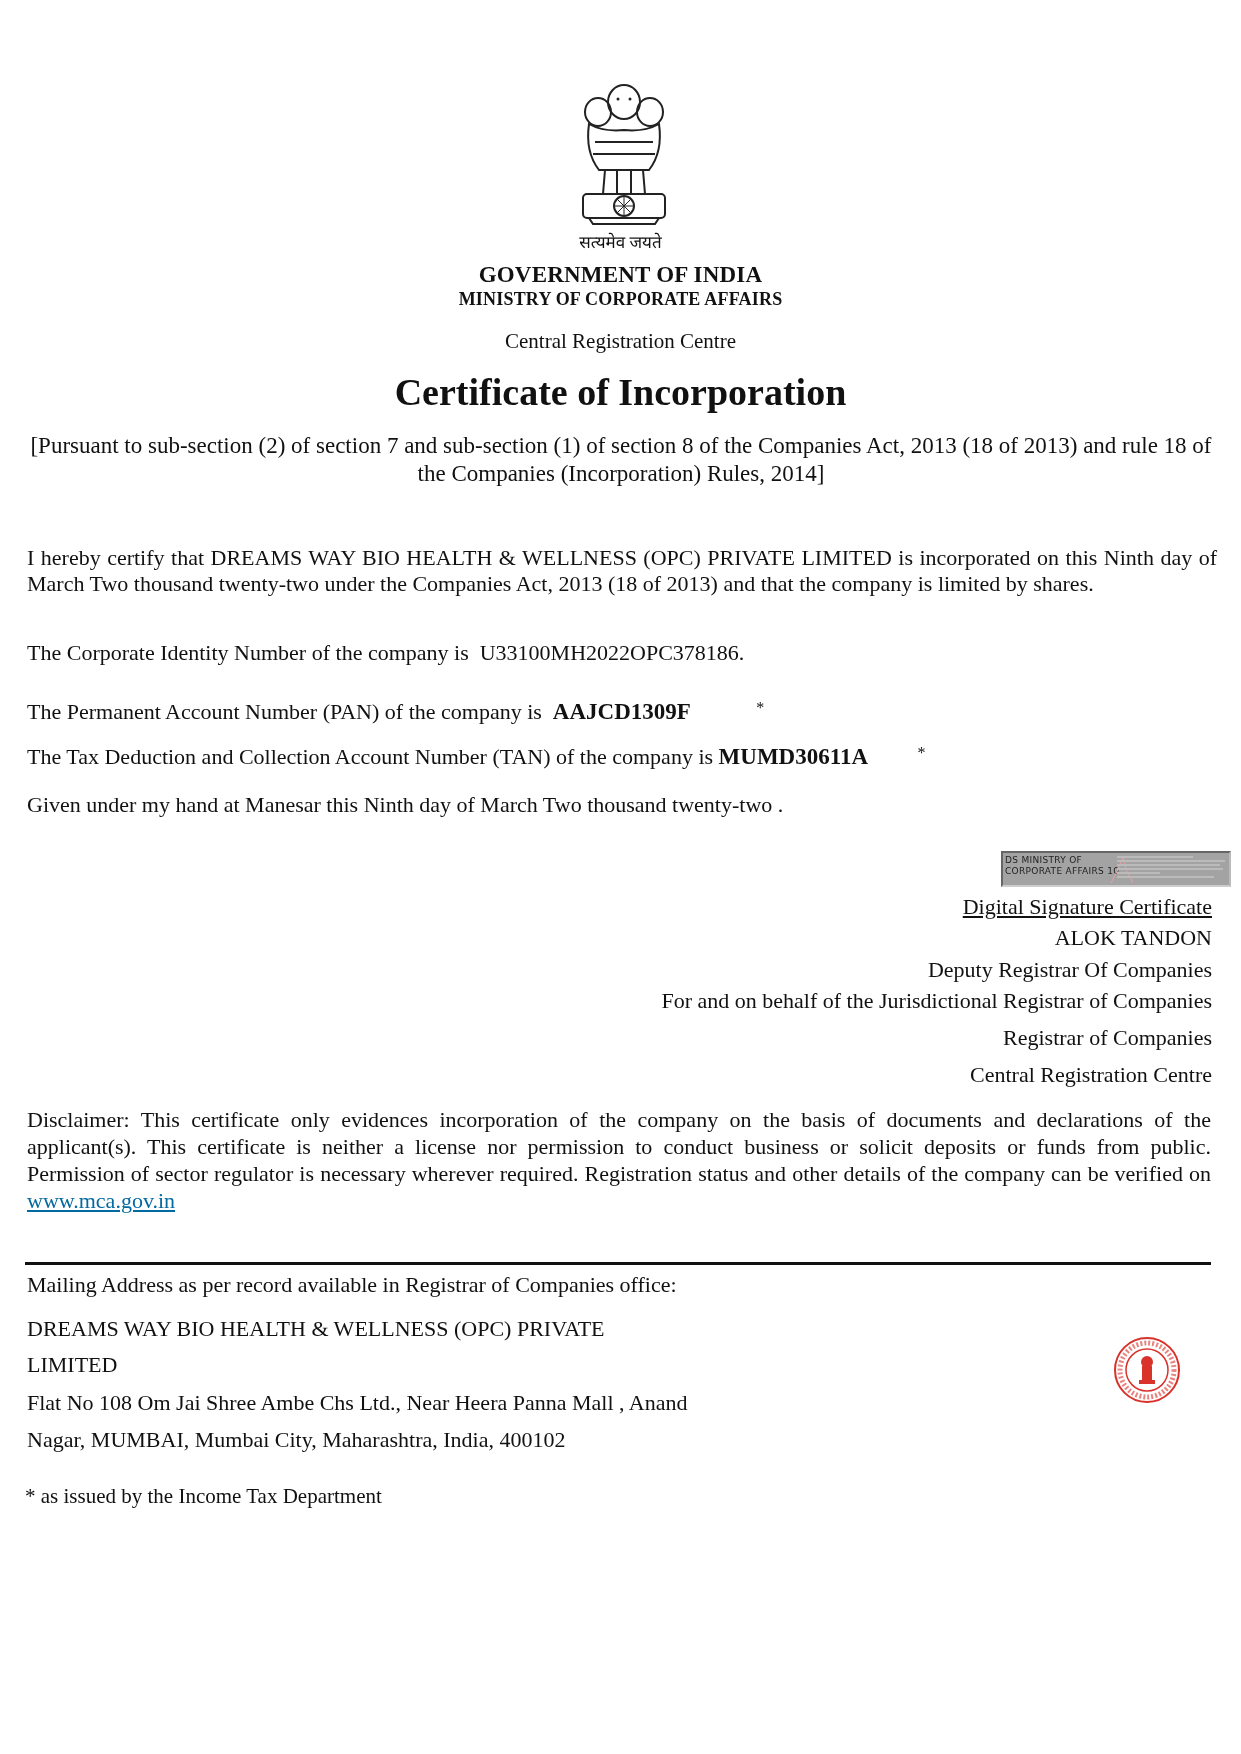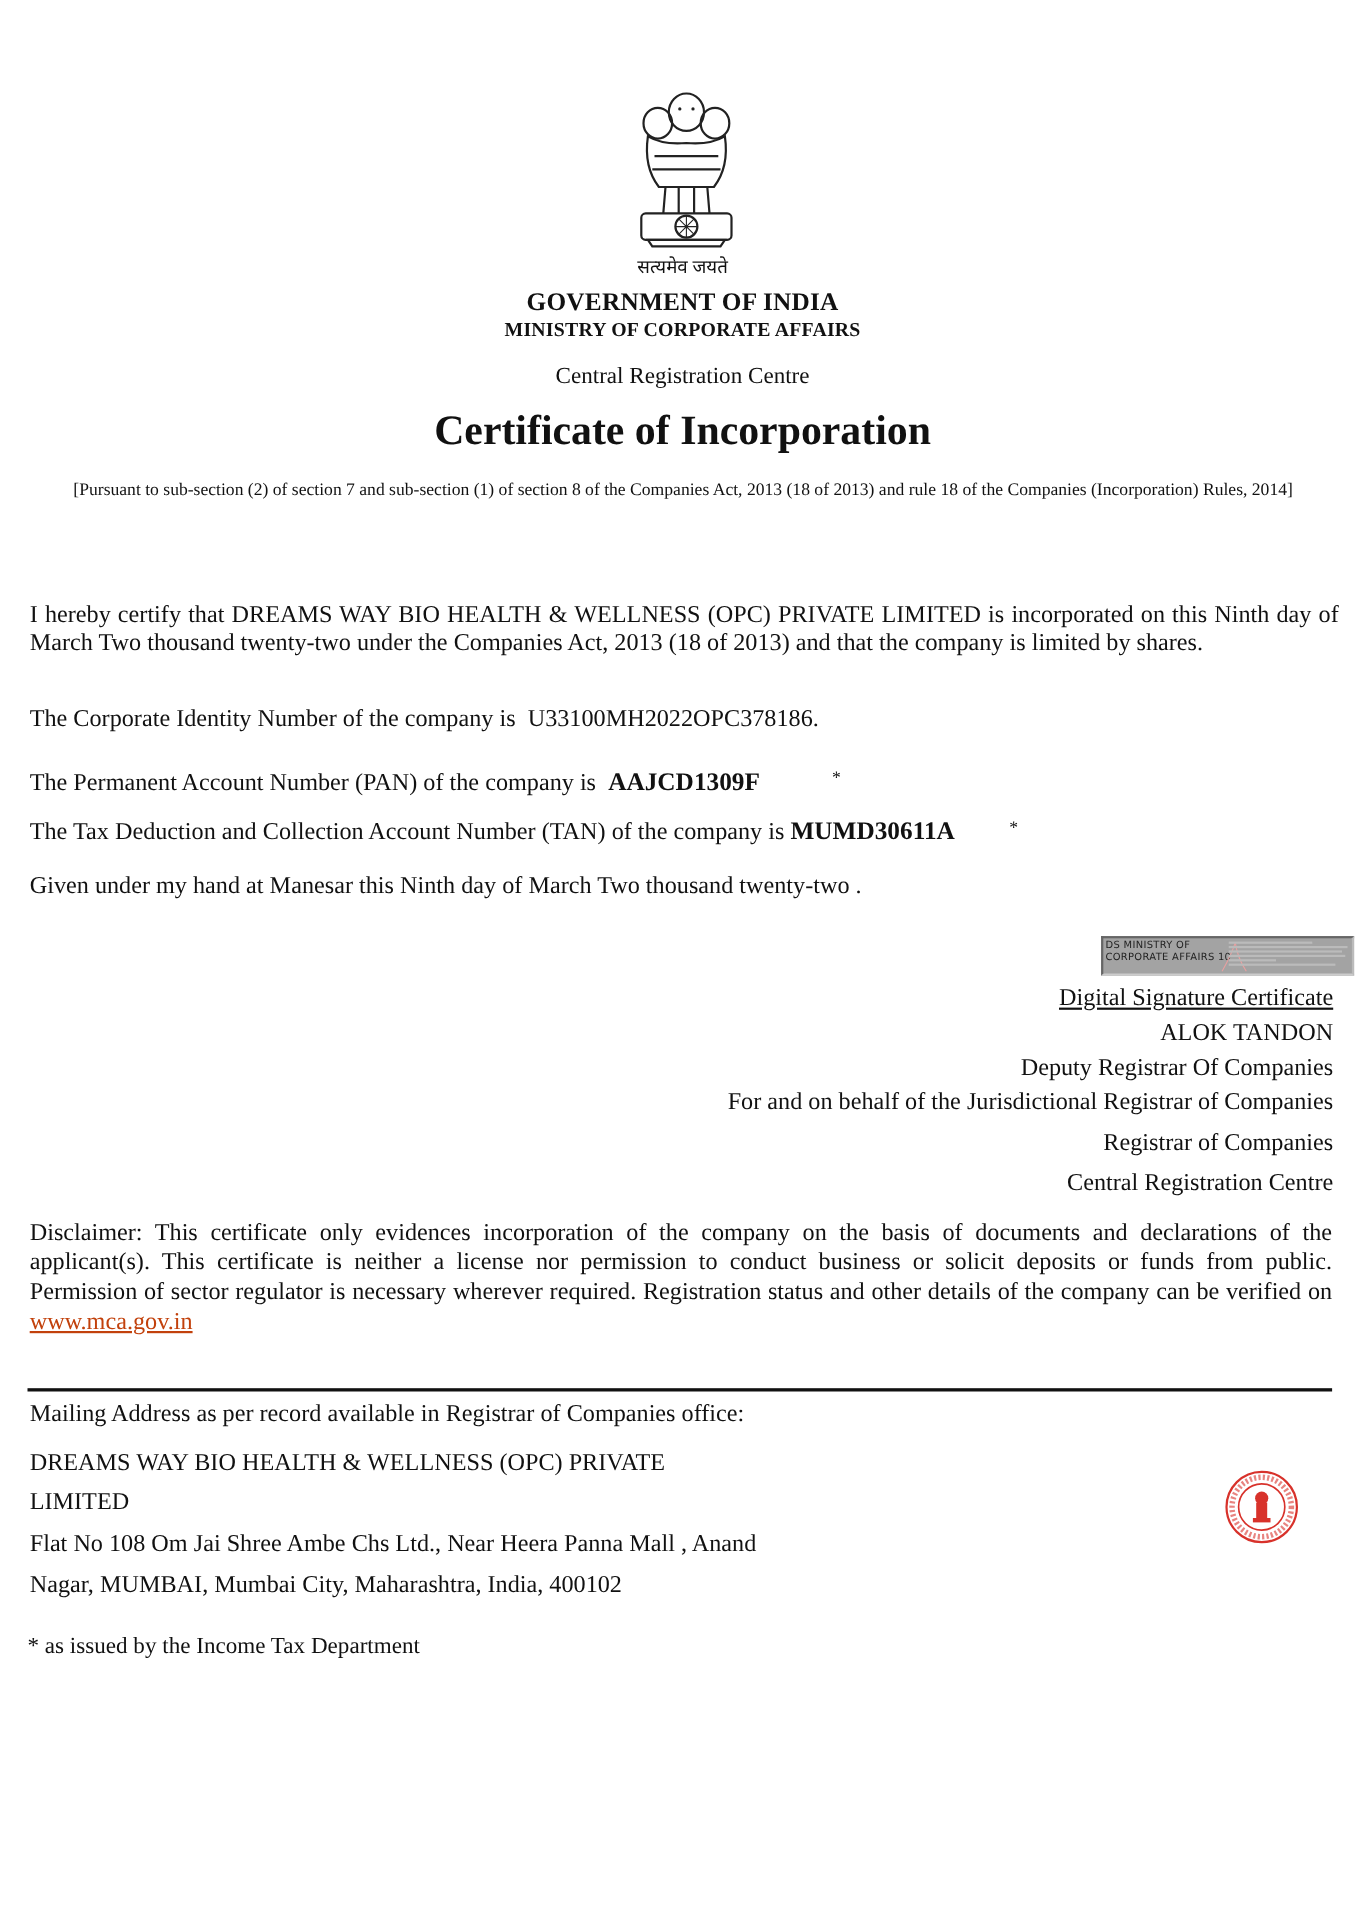--- a/index.html
+++ b/index.html
@@ -5,21 +5,21 @@
     html, body { margin: 0; padding: 0; background: #ffffff; }
     body { width: 1241px; height: 1754px; position: relative; overflow: hidden; color: #111; font-family: "Liberation Serif", "DejaVu Serif", serif; }
     .abs { position: absolute; }
     .center { left: 0; width: 1241px; text-align: center; }
     .emblem { left: 565px; top: 72px; width: 118px; height: 170px; }
     .motto { top: 230px; font-size: 17px; }
     .gov { top: 262px; font-size: 23px; font-weight: bold; letter-spacing: 0.2px; }
     .ministry { top: 289px; font-size: 18px; font-weight: bold; letter-spacing: 0.2px; }
     .crc { top: 329px; font-size: 21px; }
     .title { top: 370px; font-size: 38px; font-weight: bold; }
-    .pursuant { left: 30px; width: 1182px; top: 432px; font-size: 16px; line-height: 28px; text-align: center; }
+    .pursuant { left: 30px; width: 1182px; top: 432px; font-size: 23px; line-height: 28px; text-align: center; }
     .para { left: 27px; width: 1190px; font-size: 22px; line-height: 26px; }
     .cert { top: 545px; text-align: justify; }
     .cin { top: 640px; }
     .pan { top: 695px; }
     .tan { top: 740px; }
     .given { top: 792px; }
     .bold { font-weight: bold; font-size: 23px; }
     .star { font-size: 16px; vertical-align: 6px; }
     .sigbox { left: 1001px; top: 851px; width: 226px; height: 32px; border: 2px solid #666; border-right-color: #bbb; border-bottom-color: #ccc; background: #a3a3a3; font-family: "DejaVu Sans", sans-serif; }
     .sigbox .sig-label { position: absolute; left: 2px; top: 2px; font-size: 9px; line-height: 11px; color: #222; letter-spacing: 0.3px; }
@@ -27,21 +27,21 @@
     .sigbox .sig-fine { position: absolute; left: 114px; top: 3px; width: 108px; }
     .sigbox .sig-fine div { height: 2px; margin-bottom: 2px; background: #bbb; }
     .right { right: 29px; text-align: right; font-size: 22px; }
     .r1 { top: 894px; text-decoration: underline; }
     .r2 { top: 925px; }
     .r3 { top: 957px; }
     .r4 { top: 988px; }
     .r5 { top: 1025px; }
     .r6 { top: 1062px; }
     .disclaimer { left: 27px; width: 1184px; top: 1106px; font-size: 22px; line-height: 27px; text-align: justify; }
-    .link { color: #c2410c; text-decoration: underline; cursor: pointer; }
+    .link { color: #0369a1; text-decoration: underline; cursor: pointer; }
     .rule { left: 25px; width: 1186px; top: 1262px; height: 0; border-top: 3px solid #111; }
     .mail-head { left: 27px; top: 1272px; font-size: 22px; }
     .addr { left: 27px; font-size: 22px; }
     .a1 { top: 1316px; }
     .a2 { top: 1352px; }
     .a3 { top: 1390px; }
     .a4 { top: 1427px; }
     .footnote { left: 25px; top: 1484px; font-size: 21px; }
     .seal { left: 1112px; top: 1335px; width: 70px; height: 70px; }
   </style>

